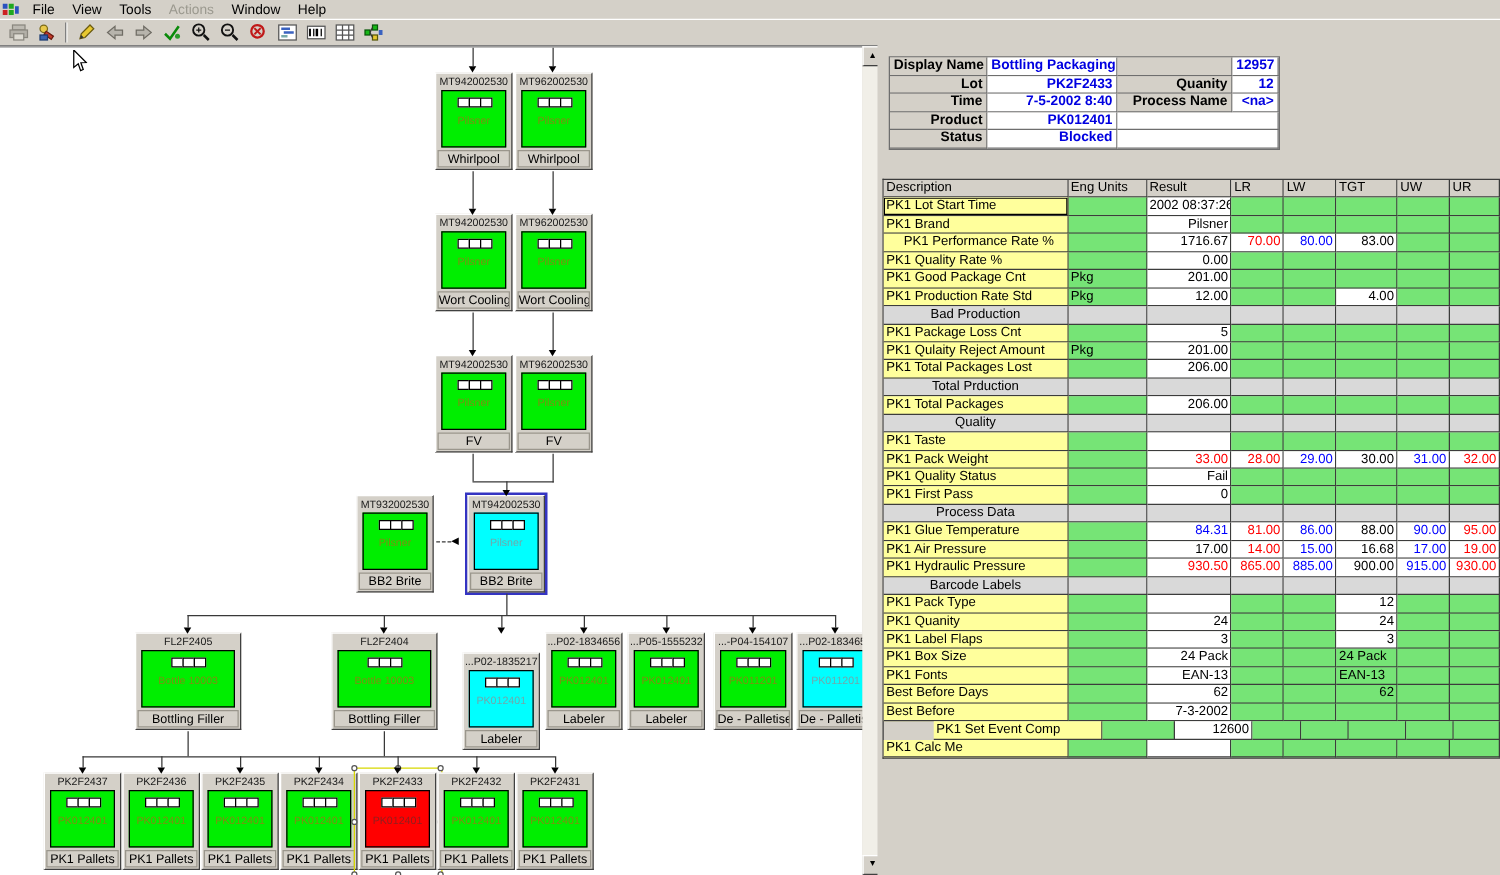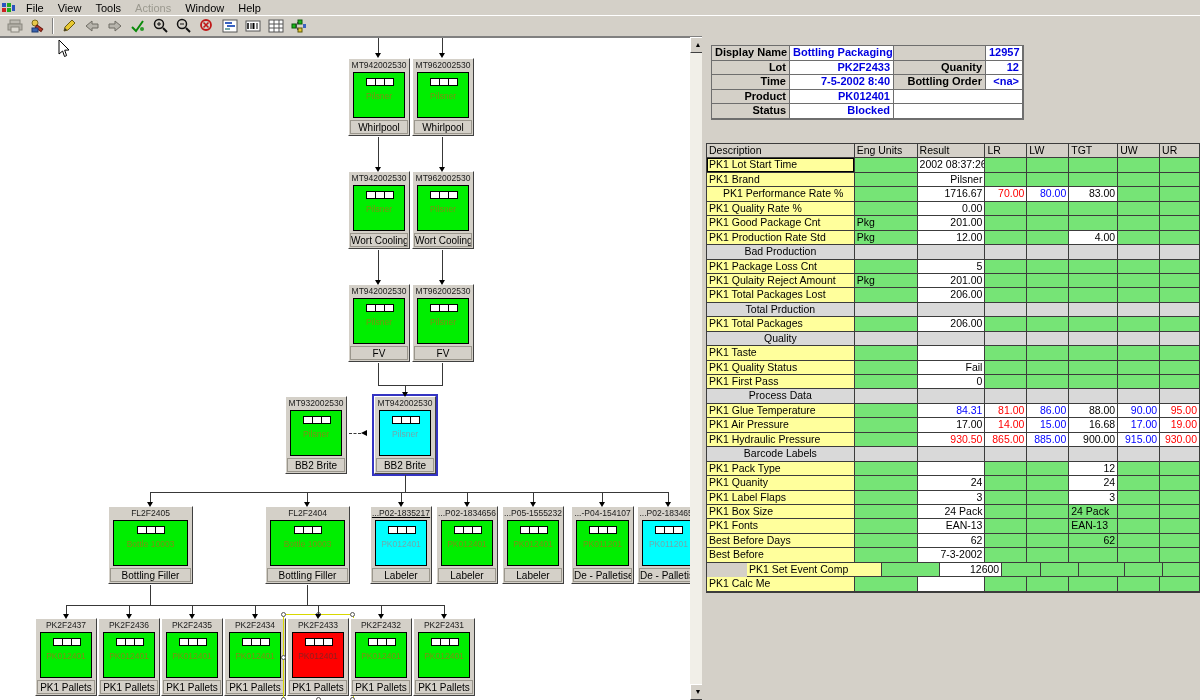--- a/index.html
+++ b/index.html
@@ -311,21 +311,21 @@
       <div class="nbody">
         <div class="sqrow">
           <div class="sq"></div>
           <div class="sq"></div>
           <div class="sq"></div>
         </div>
         <div class="nprod">Bottle 10003</div>
       </div>
       <div class="nunit">Bottling Filler</div>
     </div>
-    <div class="node st-highlight" style="left: 370px; top: 468px; text-decoration: underline;">
+    <div class="node st-highlight" style="left: 370px; top: 484px;">
       <div class="ntitle">...P02-1835217</div>
       <div class="nbody">
         <div class="sqrow">
           <div class="sq"></div>
           <div class="sq"></div>
           <div class="sq"></div>
         </div>
         <div class="nprod">PK012401</div>
       </div>
       <div class="nunit">Labeler</div>
@@ -540,21 +540,21 @@
       </div>
       <div class="irow">
         <div class="icell ilbl" style="width: 78px;">Lot</div>
         <div class="icell ival" style="width: 104px;">PK2F2433</div>
         <div class="icell ilbl" style="width: 92px;">Quanity</div>
         <div class="icell ival" style="width: 37px;">12</div>
       </div>
       <div class="irow">
         <div class="icell ilbl" style="width: 78px;">Time</div>
         <div class="icell ival" style="width: 104px;">7-5-2002 8:40</div>
-        <div class="icell ilbl" style="width: 92px;">Bottling Order</div>
+        <div class="icell ilbl" style="width: 92px;">Process Name</div>
         <div class="icell ival" style="width: 37px;">&lt;na&gt;</div>
       </div>
       <div class="irow">
         <div class="icell ilbl" style="width: 78px;">Product</div>
         <div class="icell ival" style="width: 104px;">PK012401</div>
         <div class="icell ival" style="width: 129px;"></div>
       </div>
       <div class="irow">
         <div class="icell ilbl" style="width: 78px;">Status</div>
         <div class="icell ival" style="width: 104px;">Blocked</div>
@@ -706,20 +706,30 @@
         <div class="kcell c-desc al" style="width: 148px;">PK1 Taste</div>
         <div class="kcell c-green al" style="width: 63px;"></div>
         <div class="kcell c-white ar" style="width: 68px;"></div>
         <div class="kcell c-green" style="width: 42px;"></div>
         <div class="kcell c-green" style="width: 42px;"></div>
         <div class="kcell c-green" style="width: 49px;"></div>
         <div class="kcell c-green" style="width: 42px;"></div>
         <div class="kcell c-green" style="width: 40px;"></div>
       </div>
       <div class="krow">
+        <div class="kcell c-desc al" style="width: 148px;">PK1 Pack Weight</div>
+        <div class="kcell c-green al" style="width: 63px;"></div>
+        <div class="kcell c-white ar t-red" style="width: 68px;">33.00</div>
+        <div class="kcell c-white ar t-red" style="width: 42px;">28.00</div>
+        <div class="kcell c-white ar t-blue" style="width: 42px;">29.00</div>
+        <div class="kcell c-white ar" style="width: 49px;">30.00</div>
+        <div class="kcell c-white ar t-blue" style="width: 42px;">31.00</div>
+        <div class="kcell c-white ar t-red" style="width: 40px;">32.00</div>
+      </div>
+      <div class="krow">
         <div class="kcell c-desc al" style="width: 148px;">PK1 Quality Status</div>
         <div class="kcell c-green al" style="width: 63px;"></div>
         <div class="kcell c-white ar" style="width: 68px;">Fail</div>
         <div class="kcell c-green" style="width: 42px;"></div>
         <div class="kcell c-green" style="width: 42px;"></div>
         <div class="kcell c-green" style="width: 49px;"></div>
         <div class="kcell c-green" style="width: 42px;"></div>
         <div class="kcell c-green" style="width: 40px;"></div>
       </div>
       <div class="krow">

